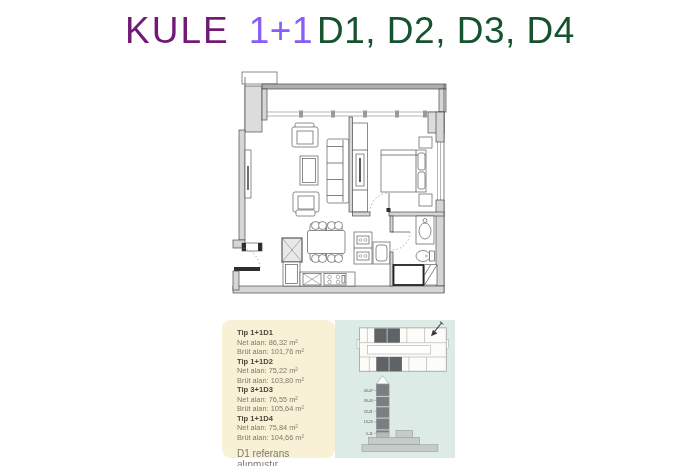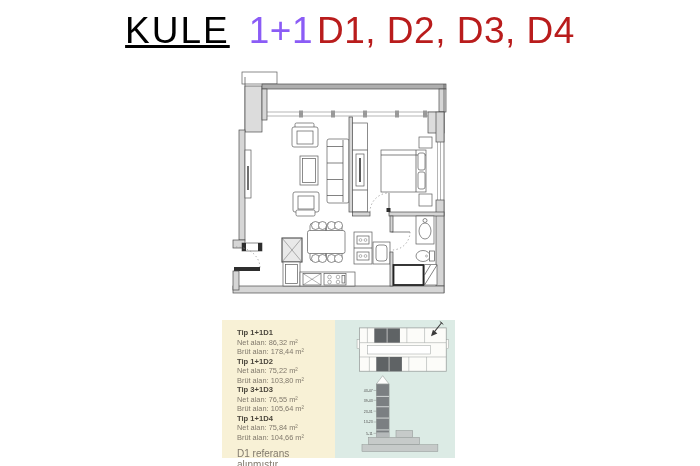--- a/index.html
+++ b/index.html
@@ -1,36 +1,36 @@
 <!DOCTYPE html>
 <html><head>
 <meta charset="utf-8">
 <style>
   html,body{margin:0;padding:0;background:#fff;}
   #page{position:relative;width:700px;height:466px;background:#ffffff;overflow:hidden;
         font-family:"Liberation Sans",sans-serif;}
   
   .title{position:absolute;left:0;top:10px;width:700px;text-align:center;
          font-size:37px;letter-spacing:.5px;white-space:nowrap;}
-  .t-kule{color:#000000;margin-right:19px;letter-spacing:2px;text-decoration:underline;}
+  .t-kule{color:#701a75;margin-right:19px;letter-spacing:2px;}
   .t-type{color:#8b5cf6;margin-right:4px;}
-  .t-units{color:#b91c1c;}
+  .t-units{color:#14532d;}
   
   .plan{position:absolute;left:228px;top:66px;width:222px;height:232px;}
   svg .wall{fill:#d6d6d6;stroke:#4c4c4c;stroke-width:.7;}
   svg .ln{stroke:#4c4c4c;stroke-width:.7;fill:none;}
   svg .thin{stroke:#6b6b6b;stroke-width:.5;fill:none;}
   svg .furn{fill:#ffffff;stroke:#5b5b5b;stroke-width:.7;}
   svg .dash{stroke:#8f8f8f;stroke-width:.8;fill:none;stroke-dasharray:1.3 2.4;}
   svg .dark{fill:#2e2e2e;}
   svg .gray{fill:#dcdcdc;stroke:#4c4c4c;stroke-width:.7;}
   
   .panel{position:absolute;left:222px;top:320px;width:233px;height:138px;display:flex;}
   .panel-left{width:113px;height:138px;background:#f8f1d6;box-sizing:border-box;
-              padding:8px 0 0 15px;}
+              padding:8px 0 0 15px;border-radius:9px;}
   .panel-right{position:relative;width:120px;height:138px;background:#dcebe5;}
   .spec{font-size:7.4px;line-height:9.55px;color:#80796c;}
   .spec b{color:#4b463c;font-weight:bold;font-size:7.6px;}
   .footnote{margin-top:5px;font-size:10px;color:#80796c;}
   .mint-svg{position:absolute;left:0;top:0;width:120px;height:138px;}
   .twr-label{font-size:3.6px;fill:#4f4f4f;font-family:"Liberation Sans",sans-serif;}
   svg .kp{stroke:#9aa09e;stroke-width:.5;fill:none;}
 </style>
 </head>
 <body>
@@ -213,21 +213,21 @@
         <line class="ln" x1="424.5" y1="275" x2="430.5" y2="265"></line>
       </g>
     </g>
   </svg>
 
   <div class="panel">
     <div class="panel-left">
       <div class="spec">
         <div><b>Tip 1+1D1</b></div>
         <div>Net alan: 86,32 m²</div>
-        <div>Brüt alan: 178,44 m²</div>
+        <div>Brüt alan: 101,76 m²</div>
       </div>
       <div class="spec">
         <div><b>Tip 1+1D2</b></div>
         <div>Net alan: 75,22 m²</div>
         <div>Brüt alan: 103,80 m²</div>
       </div>
       <div class="spec">
         <div><b>Tip 3+1D3</b></div>
         <div>Net alan: 76,55 m²</div>
         <div>Brüt alan: 105,64 m²</div>

